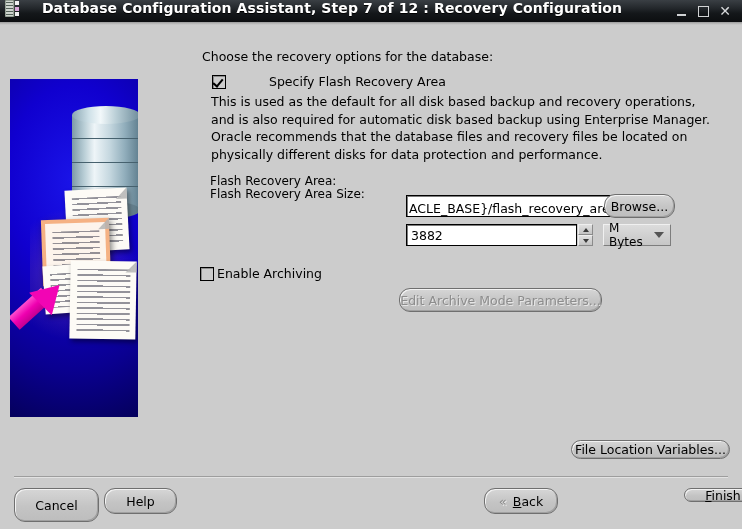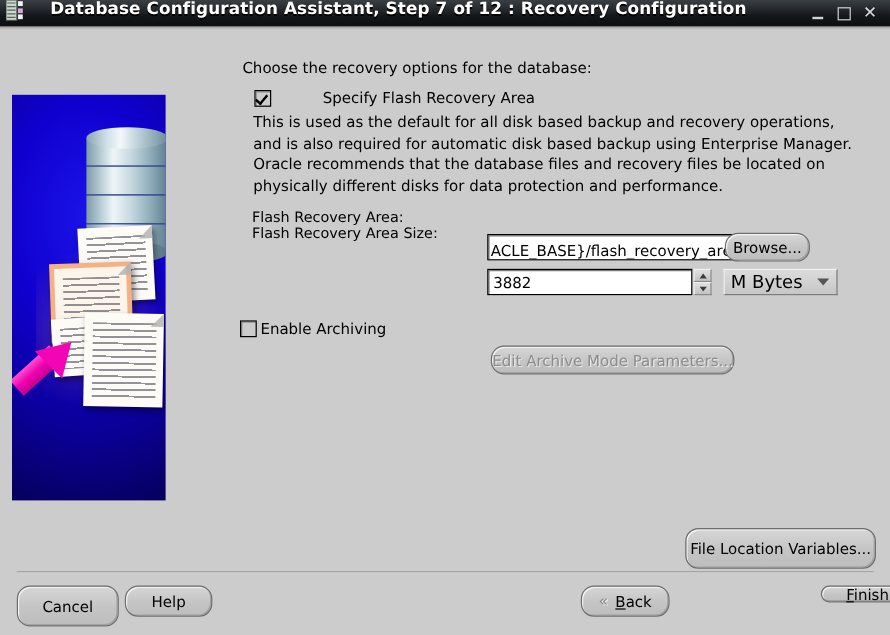--- a/index.html
+++ b/index.html
@@ -203,26 +203,26 @@
     border: 1px solid #8b8b8b;
     border-top-color: #efefef; border-left-color: #efefef;
     display: flex; align-items: center; justify-content: center;
     box-sizing: border-box;
   }
   .tri-up { width:0;height:0;border-left:3px solid transparent;border-right:3px solid transparent;border-bottom:4px solid #3a3a3a; }
   .tri-dn { width:0;height:0;border-left:3px solid transparent;border-right:3px solid transparent;border-top:4px solid #3a3a3a; }
 
   #unit-combo {
     position: absolute; left: 603px; top: 199px;
-    width: 95px; height: 22px;
+    width: 68px; height: 22px;
     background: linear-gradient(to bottom, #dcdcdc 0%, #c6c6c6 100%);
     border: 1px solid #7d7d7d;
     border-top-color: #f0f0f0; border-left-color: #f0f0f0;
     display: flex; align-items: center;
-    font-size: 15px; color: #000;
+    font-size: 12px; color: #000;
     box-sizing: border-box;
     padding-left: 5px;
   }
   #unit-combo .combo-arrow {
     margin-left: auto; margin-right: 6px;
     width:0;height:0;border-left:5px solid transparent;border-right:5px solid transparent;border-top:6px solid #555;
   }
 
   
   .btn {
@@ -233,22 +233,22 @@
     box-shadow: inset 1px 1px 0 #f2f2f2, inset -1px -1px 0 #a0a0a0;
     font-size: 12.5px; color: #000;
     display: flex; align-items: center; justify-content: center;
     box-sizing: border-box;
     white-space: nowrap;
   }
   .btn.disabled { color: #8d8d8d; text-shadow: 1px 1px 0 #e6e6e6; }
   .btn.focused { border: 2px solid #000; border-radius: 12px; }
 
   #browse-btn { left: 604px; top: 169px; width: 71px; height: 24px; }
-  #edit-archive-btn { left: 409px; top: 263px; width: 203px; height: 24px; }
-  #file-loc-btn { left: 571px; top: 440px; width: 159px; height: 34px; }
+  #edit-archive-btn { left: 399px; top: 263px; width: 203px; height: 24px; }
+  #file-loc-btn { left: 571px; top: 440px; width: 159px; height: 19px; }
 
   #separator {
     position: absolute; left: 14px; top: 476px; width: 714px; height: 1px;
     background: #9d9d9d;
     border-bottom: 1px solid #e2e2e2;
   }
 
   #cancel-btn { left: 14px; top: 488px; width: 85px; height: 34px; }
   #help-btn   { left: 104px; top: 488px; width: 73px; height: 26px; }
   #back-btn   { left: 484px; top: 488px; width: 74px; height: 26px; }

